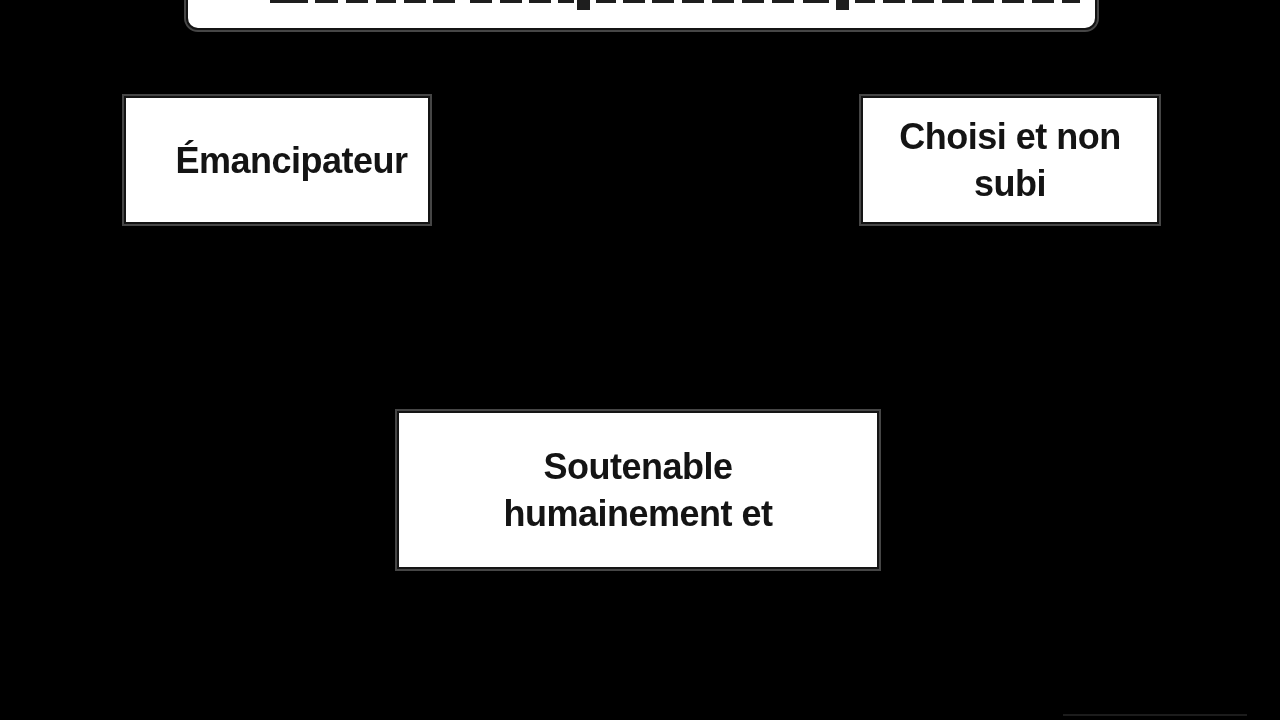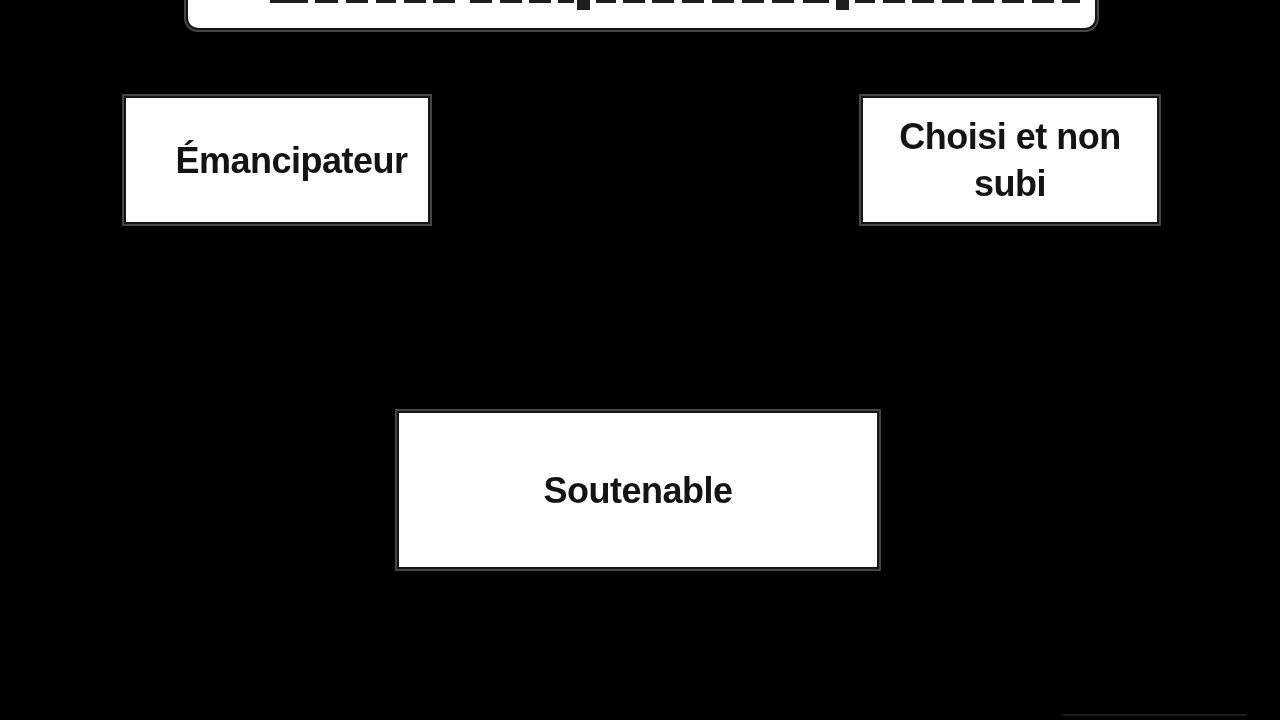--- a/index.html
+++ b/index.html
@@ -111,17 +111,18 @@
     <div class="line">Émancipateur</div>
   </div>
 
   <div class="node" id="node-right">
     <div class="line">Choisi et non</div>
     <div class="line">subi</div>
   </div>
 
   <div class="node" id="node-center">
     <div class="line">Soutenable</div>
+    <div class="line">humainement et</div>
   </div>
 
   <div id="faint-line" style="left: 1063px; top: 714px; width: 184px; height: 2px; background: rgb(28, 28, 28);"></div>
 
 </div>
 
 </body></html>

